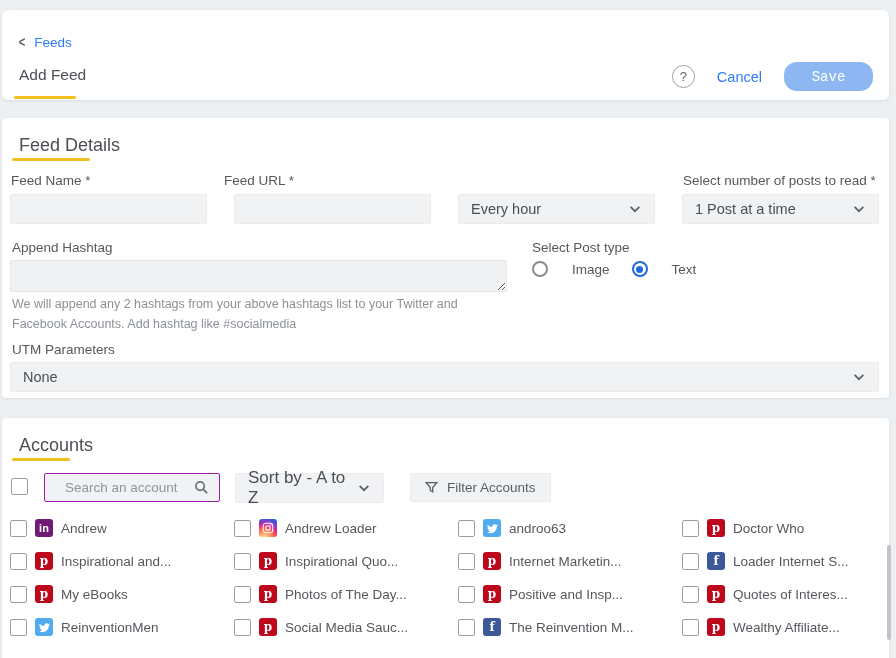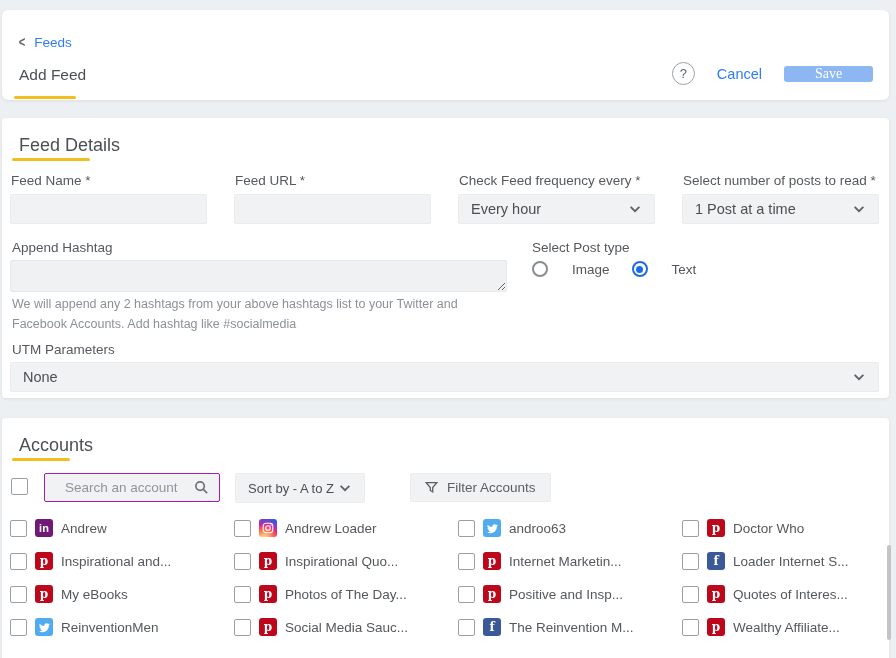--- a/index.html
+++ b/index.html
@@ -21,22 +21,22 @@
   
   .breadcrumb { position:absolute; left:16px; top:24px; font-size:13.5px; display:flex; align-items:center; gap:8px; cursor:pointer; }
   .breadcrumb .chev { color:#5c6166; font-size:14px; font-weight:bold; transform:scaleX(.8); }
   .breadcrumb .bc-label { color:#2e7cf6; }
   .page-title { position:absolute; left:17px; top:56px; font-size:15.5px; color:#4c5055; }
   .title-underline { position:absolute; left:12px; top:86px; width:62px; height:3px; background:#f2c01e; border-radius:2px; }
   .header-actions { position:absolute; right:16px; top:52px; display:flex; align-items:center; gap:22px; }
   .help-circle { width:23px; height:23px; border:1.5px solid #9aa0a6; border-radius:50%;
     display:flex; align-items:center; justify-content:center; font-size:13px; color:#5f6368; cursor:pointer; }
   .cancel-link { color:#2e7cf6; font-size:14.5px; cursor:pointer; }
-  .save-btn { width:89px; height:16px; background:#8db7f3; color:#fff; border:none; border-radius:3px;
-    font-size:14px; font-family:Liberation Serif, serif; cursor:pointer; }
+  .save-btn { width:89px; height:29px; background:#8db7f3; color:#fff; border:none; border-radius:13px;
+    font-size:14px; font-family:Liberation Mono, monospace; cursor:pointer; }
 
   
   .section-title { position:absolute; left:17px; top:17px; font-size:18px; color:#4c5055; }
   .section-underline { position:absolute; height:3px; background:#f2c01e; border-radius:2px; }
 
   
   .f-label { position:absolute; font-size:13.5px; color:#55595d; }
   .f-input { position:absolute; height:30px; background:#f1f2f3; border:1px solid #ececed; border-radius:2px; }
   .f-select { position:absolute; height:30px; background:#f1f2f3; border:1px solid #ececed; border-radius:2px;
     display:flex; align-items:center; justify-content:space-between; padding:8px 12px; font-size:14.5px; color:#4b4f53; cursor:pointer; }
@@ -52,21 +52,21 @@
   .radio-label { font-size:13.5px; color:#54585c; }
 
   
   .checkbox { width:17px; height:17px; border:1.6px solid #9aa0a5; border-radius:2px; background:#fff; cursor:pointer; flex:none; }
   #select-all { position:absolute; left:9px; top:60px; }
   .search-wrap { position:absolute; left:42px; top:55px; width:176px; height:29px; background:#f1f2f3;
     border:1px solid #a21caf; border-radius:2px; display:flex; align-items:center; padding:0 10px 0 20px; }
   .search-wrap input { flex:1; border:none; background:transparent; outline:none; font-family:inherit; font-size:13.5px; color:#4b4f53; min-width:0; }
   .search-wrap input::placeholder { color:#8f959a; }
   .search-svg { width:15px; height:15px; stroke:#6d7277; fill:none; stroke-width:1.8; flex:none; }
-  #sort-select { left:233px; top:55px; width:130px; font-size:13px; }
+  #sort-select { left:233px; top:55px; width:149px; font-size:17px; }
   .filter-btn { position:absolute; left:408px; top:55px; height:29px; background:#f1f2f3; border:1px solid #ececed;
     border-radius:2px; display:flex; align-items:center; gap:9px; padding:0 14px; font-size:13.5px; color:#5a5e62; cursor:pointer; }
   .funnel-svg { width:13px; height:13px; stroke:#5a5e62; fill:none; stroke-width:1.6; }
   #accounts-grid { position:absolute; left:8px; top:100px; width:871px; display:grid;
     grid-template-columns:224px 224px 224px 1fr; row-gap:13px; }
   .acct { display:flex; align-items:center; gap:8px; height:20px; cursor:pointer; }
   .acct .checkbox { width:17px; height:17px; }
   .net-icon { width:18px; height:18px; border-radius:3px; flex:none; display:flex; align-items:center; justify-content:center; overflow:hidden; }
   .net-icon.linkedin { background:#701a75; }
   .net-icon.twitter { background:#50abf1; }
@@ -97,24 +97,23 @@
   </div>
 </div>
 
 <div class="card" id="details-card">
   <div class="section-title">Feed Details</div>
   <div class="section-underline" style="left:10px; top:40px; width:78px;"></div>
 
   <div class="f-label" style="left:9px; top:55px;">Feed Name *</div>
   <div class="f-input" style="left:8px; top:76px; width:197px;"></div>
 
-  <div class="f-label" style="left:233px; top:55px;">Feed URL *</div>
+  <div class="f-label" style="left:222px; top:55px;">Feed URL *</div>
   <div class="f-input" style="left:232px; top:76px; width:197px;"></div>
 
-  <div class="f-label" style="left:457px; top:55px;">Check Feed frequency every *</div>
   <div class="f-select" style="left:456px; top:76px; width:197px;">
     <span>Every hour</span>
     <svg class="chev-svg" viewBox="0 0 16 16">
         <polyline points="3,5.5 8,10.5 13,5.5"></polyline>
       </svg>
   </div>
 
   <div class="f-label" style="left:681px; top:55px;">Select number of posts to read *</div>
   <div class="f-select" style="left:680px; top:76px; width:197px;">
     <span>1 Post at a time</span>

